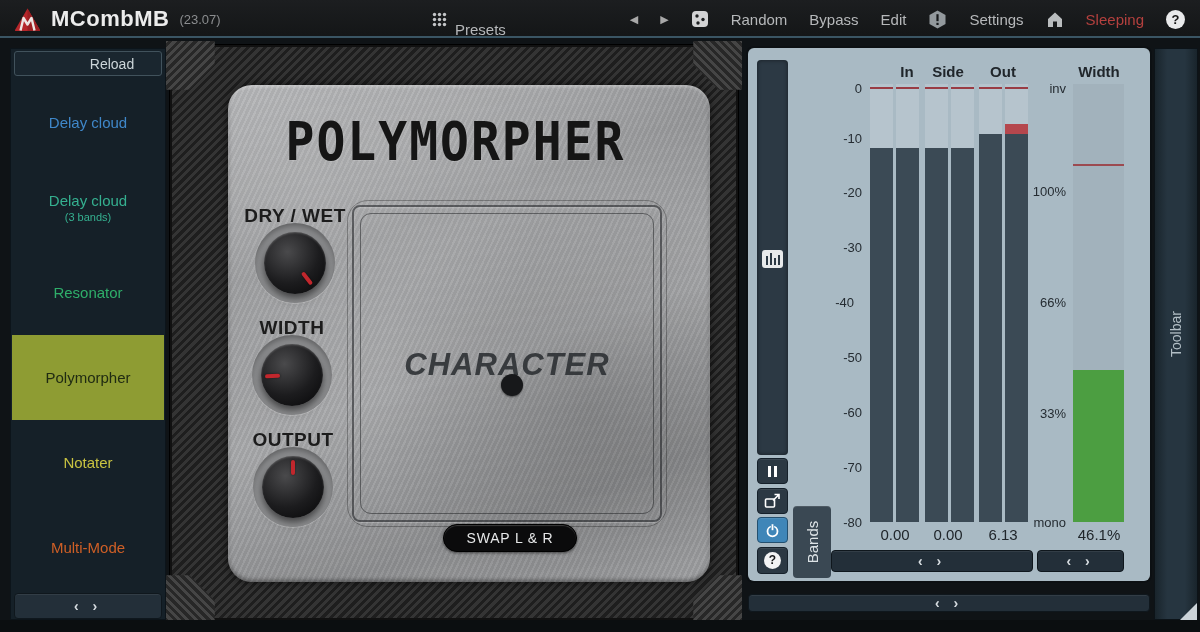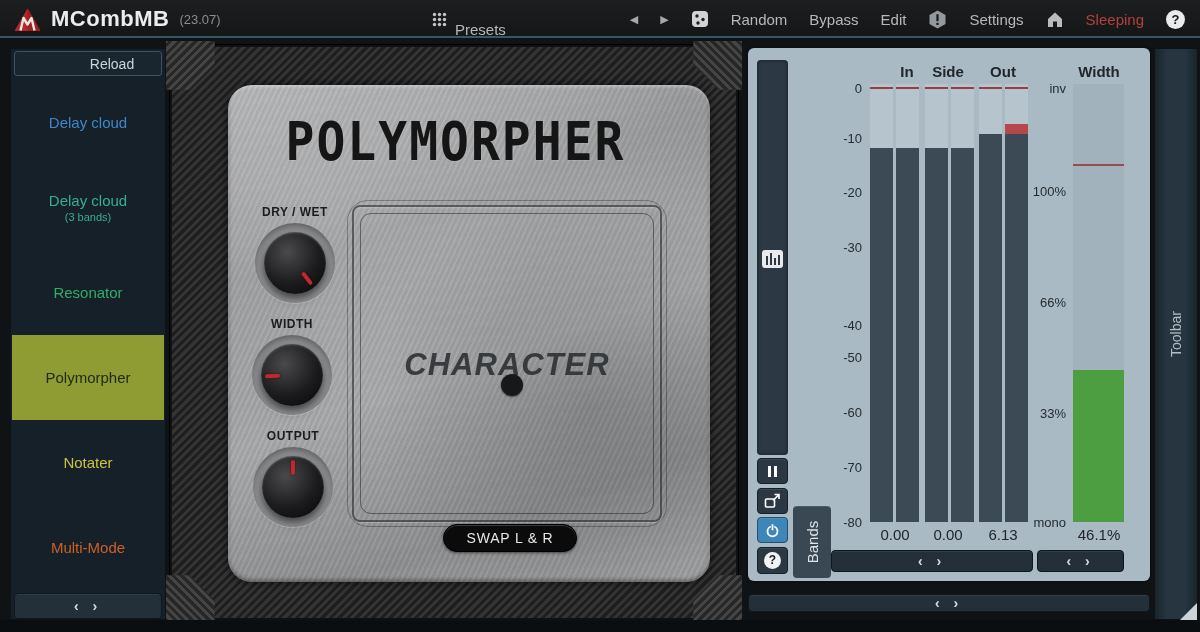--- a/index.html
+++ b/index.html
@@ -67,21 +67,21 @@
       radial-gradient(circle at 60% 15%, rgba(255,255,255,.10), transparent 35%),
       repeating-linear-gradient(115deg, rgba(255,255,255,.05) 0 2px, rgba(0,0,0,.05) 2px 5px),
       linear-gradient(160deg,#b3b4b6 0%,#98999b 30%,#a9aaac 55%,#8e8f91 80%,#a2a3a5 100%);
     box-shadow: inset 0 2px 3px rgba(255,255,255,.35), inset 0 -2px 4px rgba(0,0,0,.4), 0 0 10px rgba(0,0,0,.6); }
 
   .device-logo { left:0; top:28px; width:455px; text-align:center;
     font-family:"DejaVu Sans Mono", monospace; font-weight:bold; font-size:48px;
     color:#151515; letter-spacing:2px; transform:scaleY(1.1);
     text-shadow: 1px 1px 0 rgba(255,255,255,.12); }
 
-  .knob-label { width:130px; text-align:center; color:#1c1c1c; font-size:12px;
+  .knob-label { width:130px; text-align:center; color:#1c1c1c; font-size:19px;
     font-weight:bold; letter-spacing:.5px; }
   .knob-well { width:80px; height:80px; border-radius:50%;
     background: radial-gradient(circle at 50% 42%, #8f9092 55%, #a9aaac 100%);
     box-shadow: inset 0 3px 6px rgba(0,0,0,.35), 0 1px 1px rgba(255,255,255,.35);
     cursor:pointer; }
   .knob { position:absolute; left:9px; top:9px; width:62px; height:62px; border-radius:50%;
     background: radial-gradient(circle at 38% 32%, #4a4a4c, #1c1c1e 55%, #050506 100%);
     box-shadow: 0 5px 9px rgba(0,0,0,.55), inset 0 1px 2px rgba(255,255,255,.22); }
   .ptr { position:absolute; inset:0; }
   .ptr::after { content:""; position:absolute; left:50%; top:4px; width:4px; height:15px;
@@ -325,21 +325,21 @@
 
   <div class="abs mcol-label" style="left:134px; width:50px;">In</div>
   <div class="abs mcol-label" style="left:175px; width:50px;">Side</div>
   <div class="abs mcol-label" style="left:230px; width:50px;">Out</div>
   <div class="abs mcol-label" style="left:326px; width:50px;">Width</div>
 
   <div class="abs db-lab" style="left:54px; top:33px;">0</div>
   <div class="abs db-lab" style="left:54px; top:83px;">-10</div>
   <div class="abs db-lab" style="left:54px; top:137px;">-20</div>
   <div class="abs db-lab" style="left:54px; top:192px;">-30</div>
-  <div class="abs db-lab" style="left:54px; top:247px;margin-top:23px;">-40</div>
+  <div class="abs db-lab" style="left:46px; top:247px;">-40</div>
   <div class="abs db-lab" style="left:54px; top:302px;">-50</div>
   <div class="abs db-lab" style="left:54px; top:357px;">-60</div>
   <div class="abs db-lab" style="left:54px; top:412px;">-70</div>
   <div class="abs db-lab" style="left:54px; top:467px;">-80</div>
 
   <div class="abs w-lab" style="left:268px; top:33px;">inv</div>
   <div class="abs w-lab" style="left:268px; top:136px;">100%</div>
   <div class="abs w-lab" style="left:268px; top:247px;">66%</div>
   <div class="abs w-lab" style="left:268px; top:358px;">33%</div>
   <div class="abs w-lab" style="left:268px; top:467px;">mono</div>

